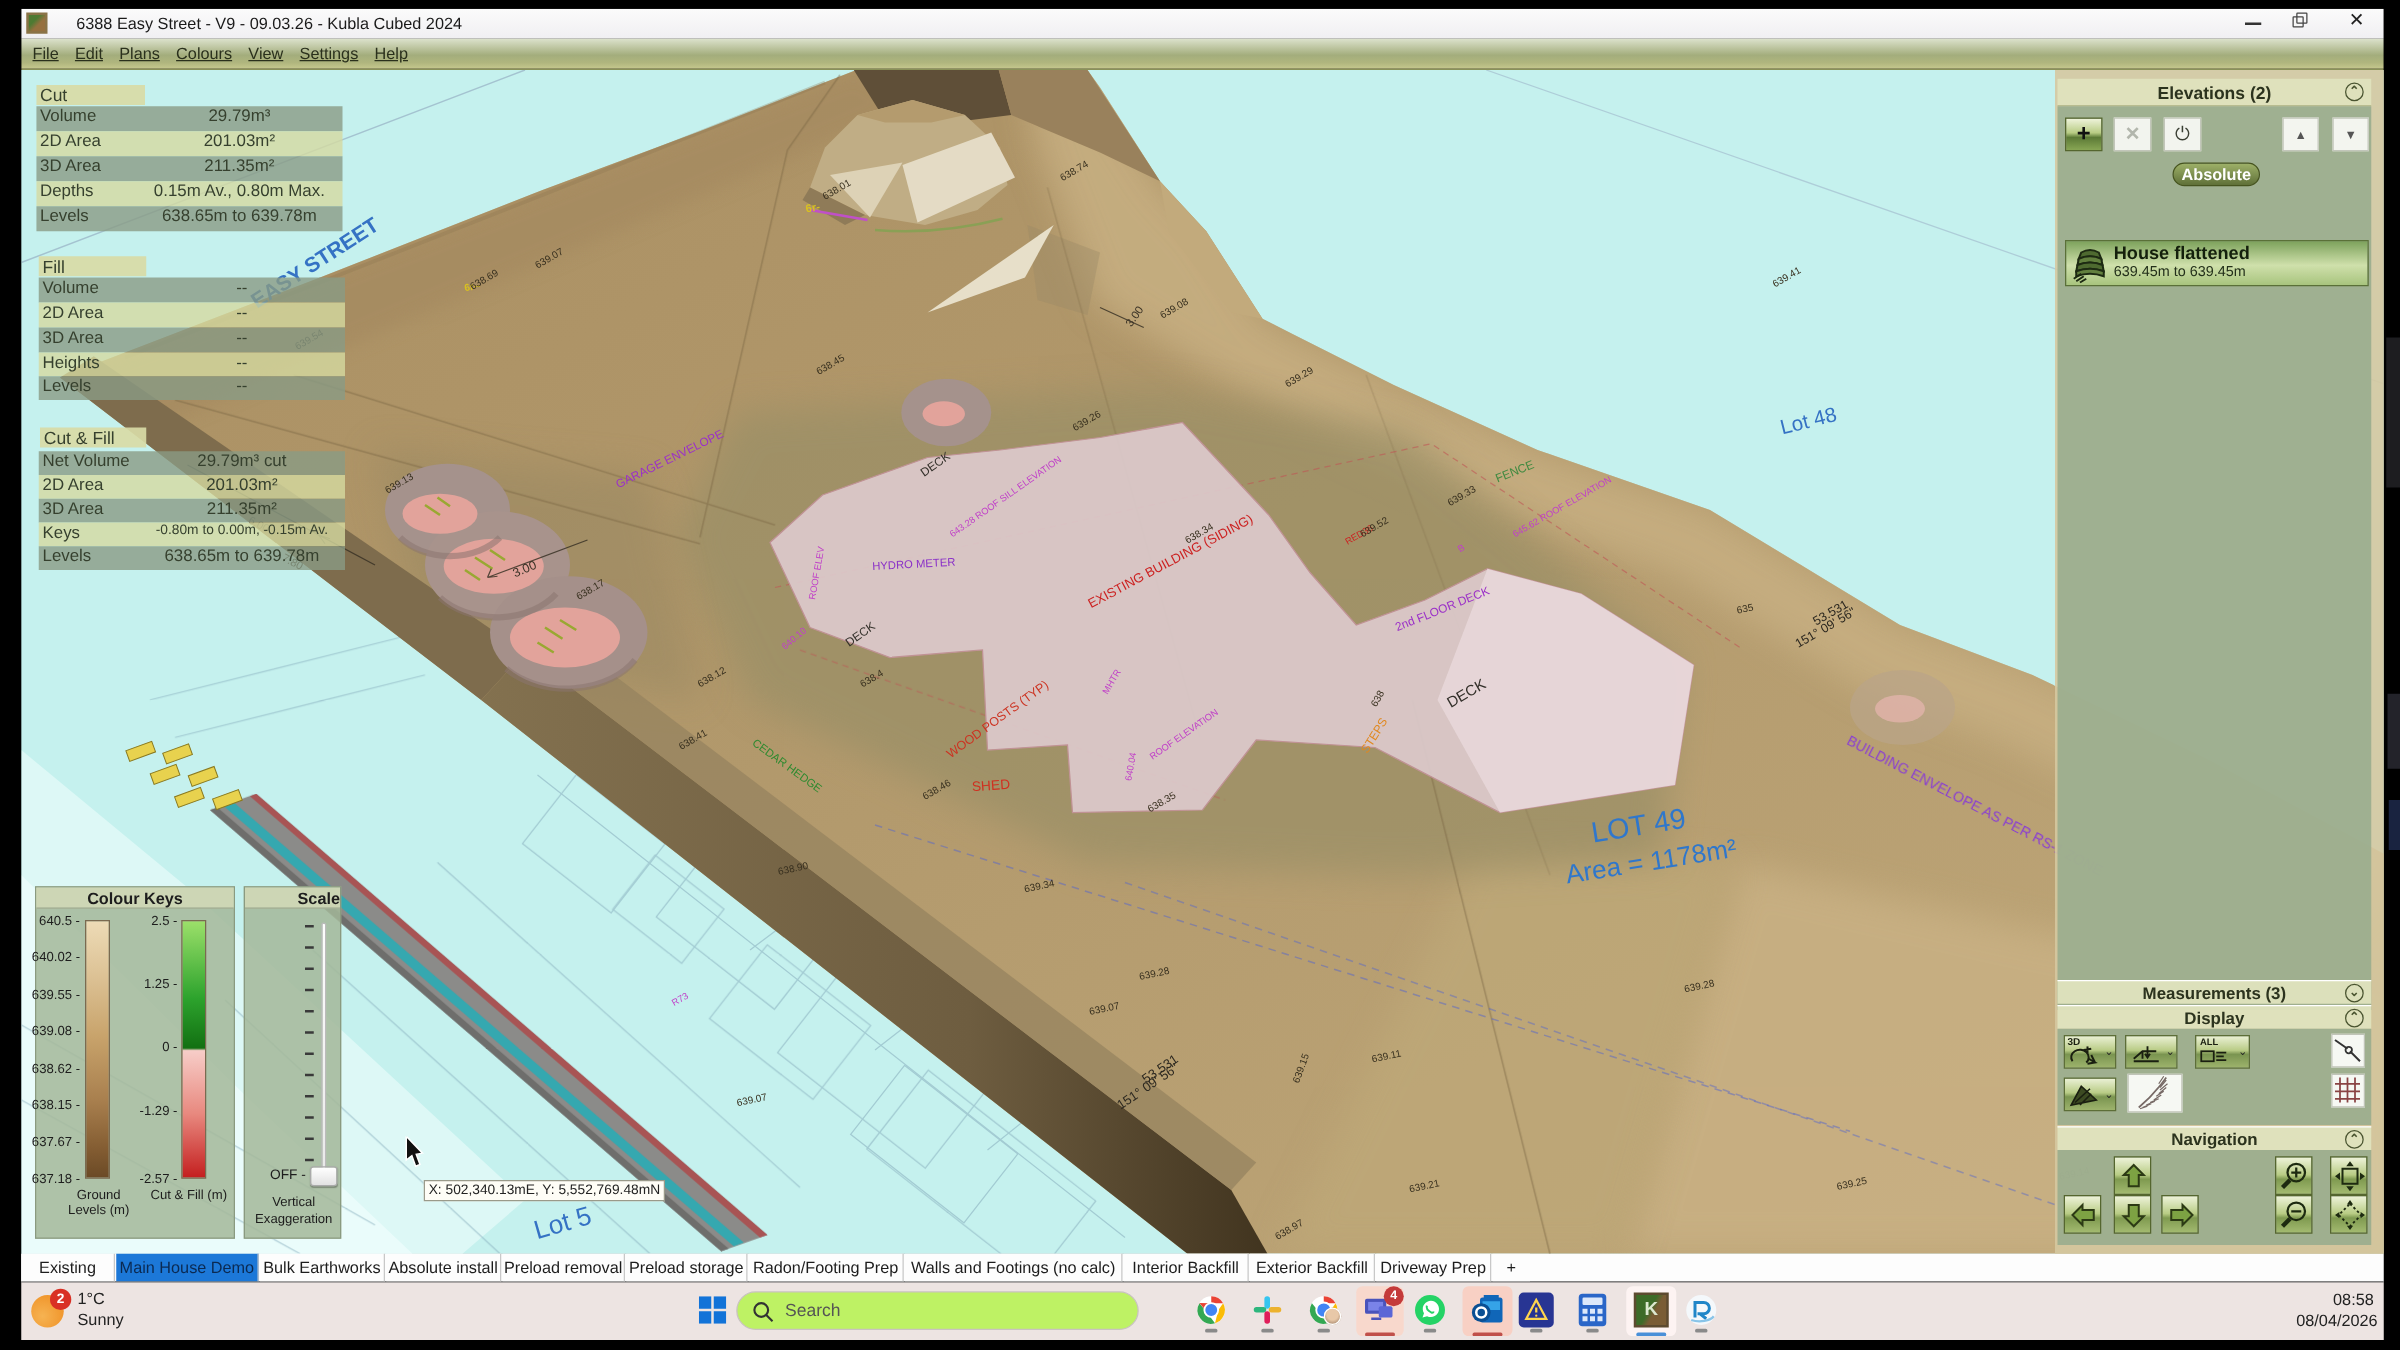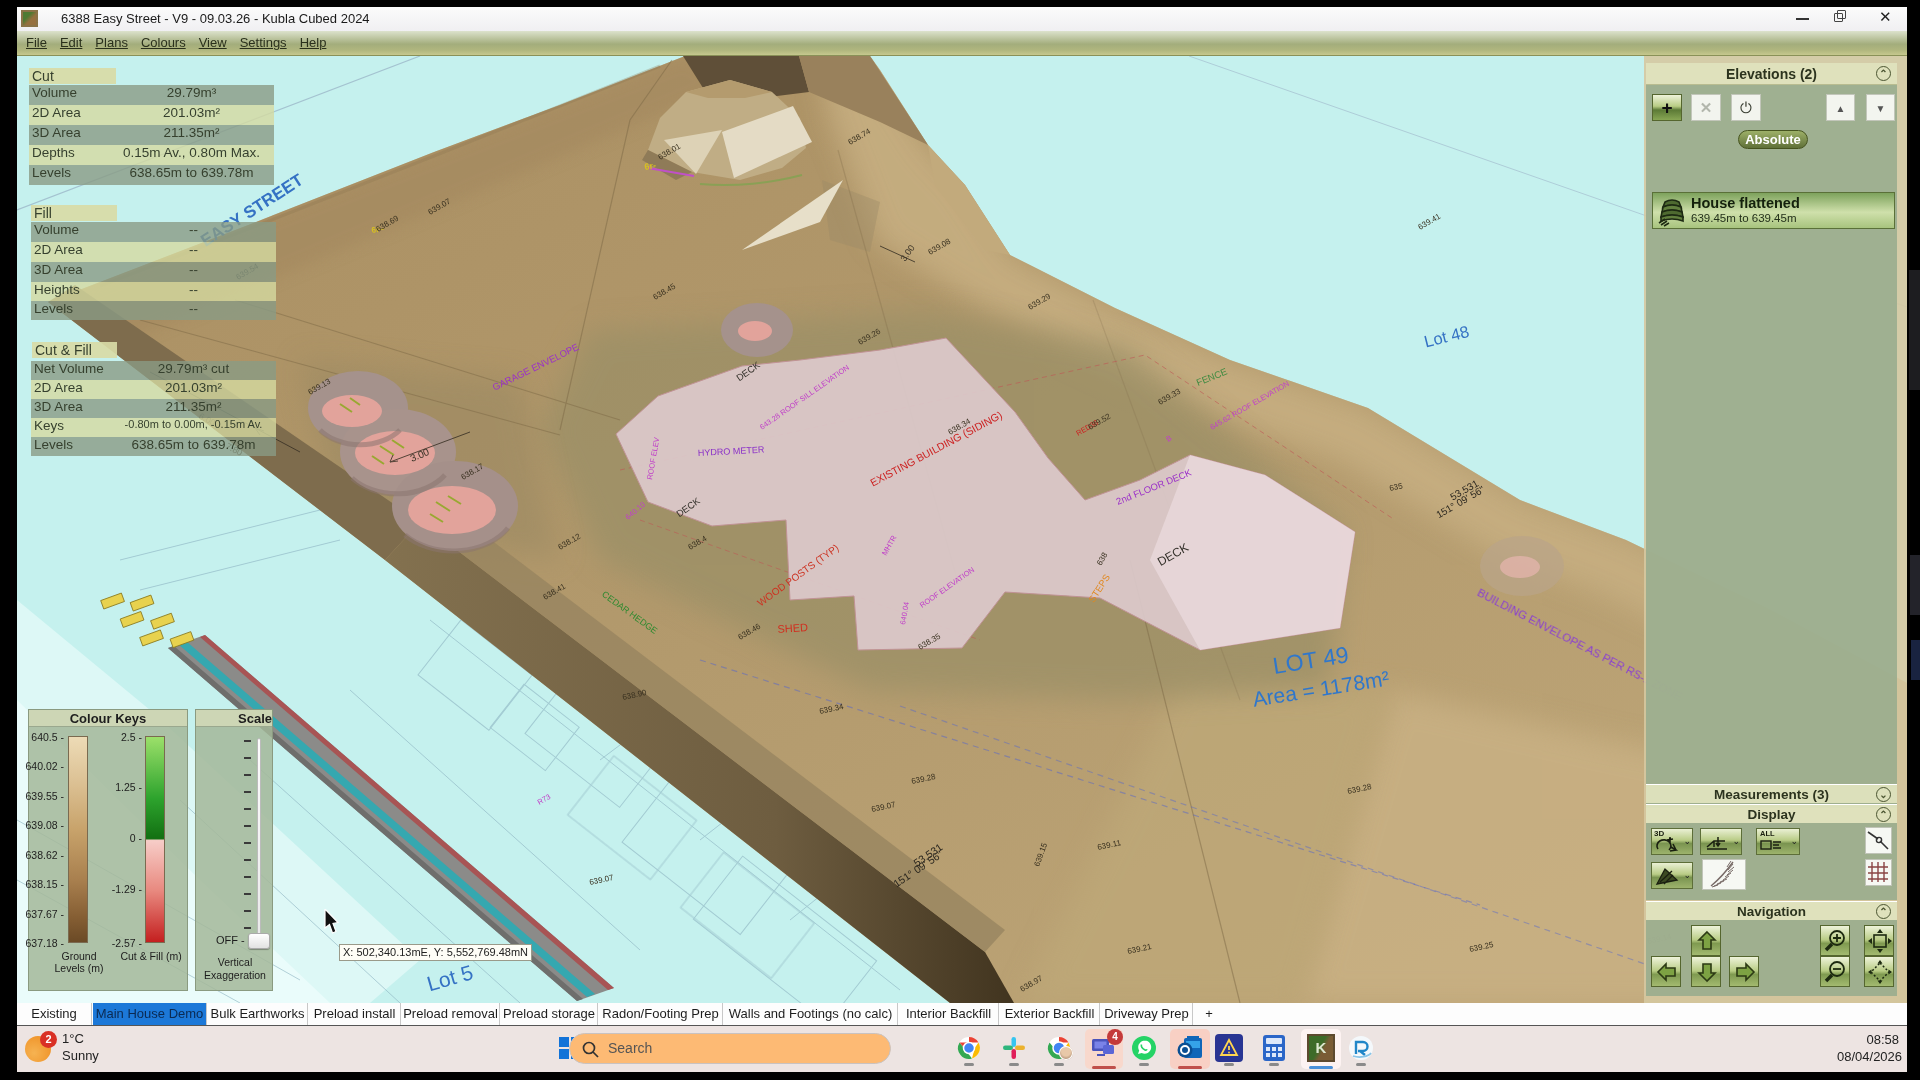--- a/index.html
+++ b/index.html
@@ -508,21 +508,21 @@
           <path d="M 13,4 L 22,13 L 13,22 L 4,13 Z" stroke="#1d2a10" stroke-dasharray="2 2" fill="none" stroke-width="1.5"></path>
           <path d="M 13,1 l 2.5,3.5 l -5,0 Z M 13,25 l -2.5,-3.5 l 5,0 Z M 1,13 l 3.5,-2.5 l 0,5 Z M 25,13 l -3.5,2.5 l 0,-5 Z" fill="#1d2a10"></path>
         </svg></div>
   </div>
 </div>
 
 <div class="abs" id="tabbar">
   <div class="tab" style="left:0px;width:75px;">Existing</div>
   <div class="tab" style="left:76px;width:114px;background:#1c78d8;color:#0b2a52;">Main House Demo</div>
   <div class="tab" style="left:191px;width:100px;">Bulk Earthworks</div>
-  <div class="tab" style="left:292px;width:92px;">Preload install</div>
+  <div class="tab" style="left:292px;width:92px;">Absolute install</div>
   <div class="tab" style="left:385px;width:98px;">Preload removal</div>
   <div class="tab" style="left:484px;width:97px;">Preload storage</div>
   <div class="tab" style="left:582px;width:124px;">Radon/Footing Prep</div>
   <div class="tab" style="left:707px;width:174px;">Walls and Footings (no calc)</div>
   <div class="tab" style="left:882px;width:100px;">Interior Backfill</div>
   <div class="tab" style="left:983px;width:100px;">Exterior Backfill</div>
   <div class="tab" style="left:1084px;width:92px;">Driveway Prep</div>
   <div class="tab" style="left:1177px;width:30px;border-right:none;">+</div>
 </div>
 
@@ -534,21 +534,21 @@
   <div class="abs" style="left:45px;top:5px;font-size:13px;color:#222;">1°C</div>
   <div class="abs" style="left:45px;top:22px;font-size:13px;color:#222;">Sunny</div>
   <div class="abs" style="left:542px;top:11px;width:22px;height:22px;">
     <svg width="22" height="22">
         <rect x="0" y="0" width="10" height="10" fill="#1273d8"></rect>
         <rect x="12" y="0" width="10" height="10" fill="#1273d8"></rect>
         <rect x="0" y="12" width="10" height="10" fill="#1273d8"></rect>
         <rect x="12" y="12" width="10" height="10" fill="#1273d8"></rect>
       </svg>
   </div>
-  <div class="abs" style="left:552px;top:7px;width:322px;height:31px;background:#fdba74;border:1px solid #c9c2c0;border-radius:16px;">
+  <div class="abs" style="left:572px;top:7px;width:322px;height:31px;background:#bef264;border:1px solid #c9c2c0;border-radius:16px;">
     <svg class="abs" style="left:12px;top:7px;" width="17" height="17">
         <circle cx="7" cy="7" r="5.5" stroke="#333" fill="none" stroke-width="1.7"></circle>
         <path d="M 11,11 L 16,16" stroke="#333" stroke-width="1.7"></path>
       </svg>
     <span class="abs" style="left:38px;top:6px;font-size:14px;color:#555;">Search</span>
   </div>
 
   <div class="abs" style="left:938px;top:8px;width:28px;height:28px;"><svg width="28" height="28">
         <circle cx="14" cy="14" r="11" fill="#fff"></circle>
         <path d="M 14,3 A 11,11 0 0 1 23.5,8.5 L 14,8.5 Z" fill="#ea4335"></path>

